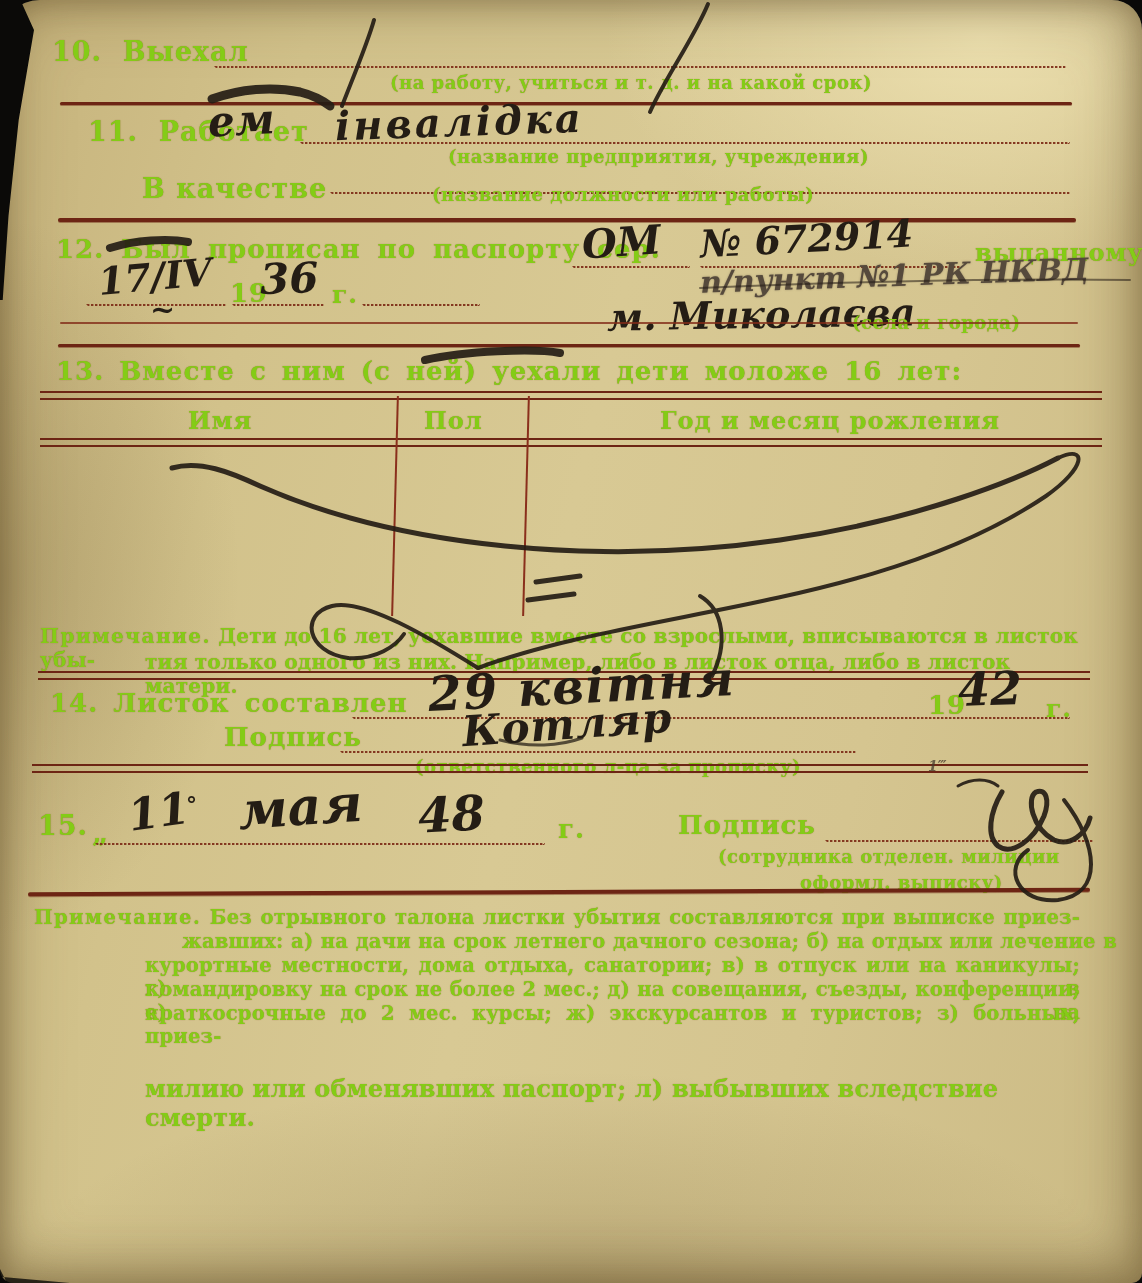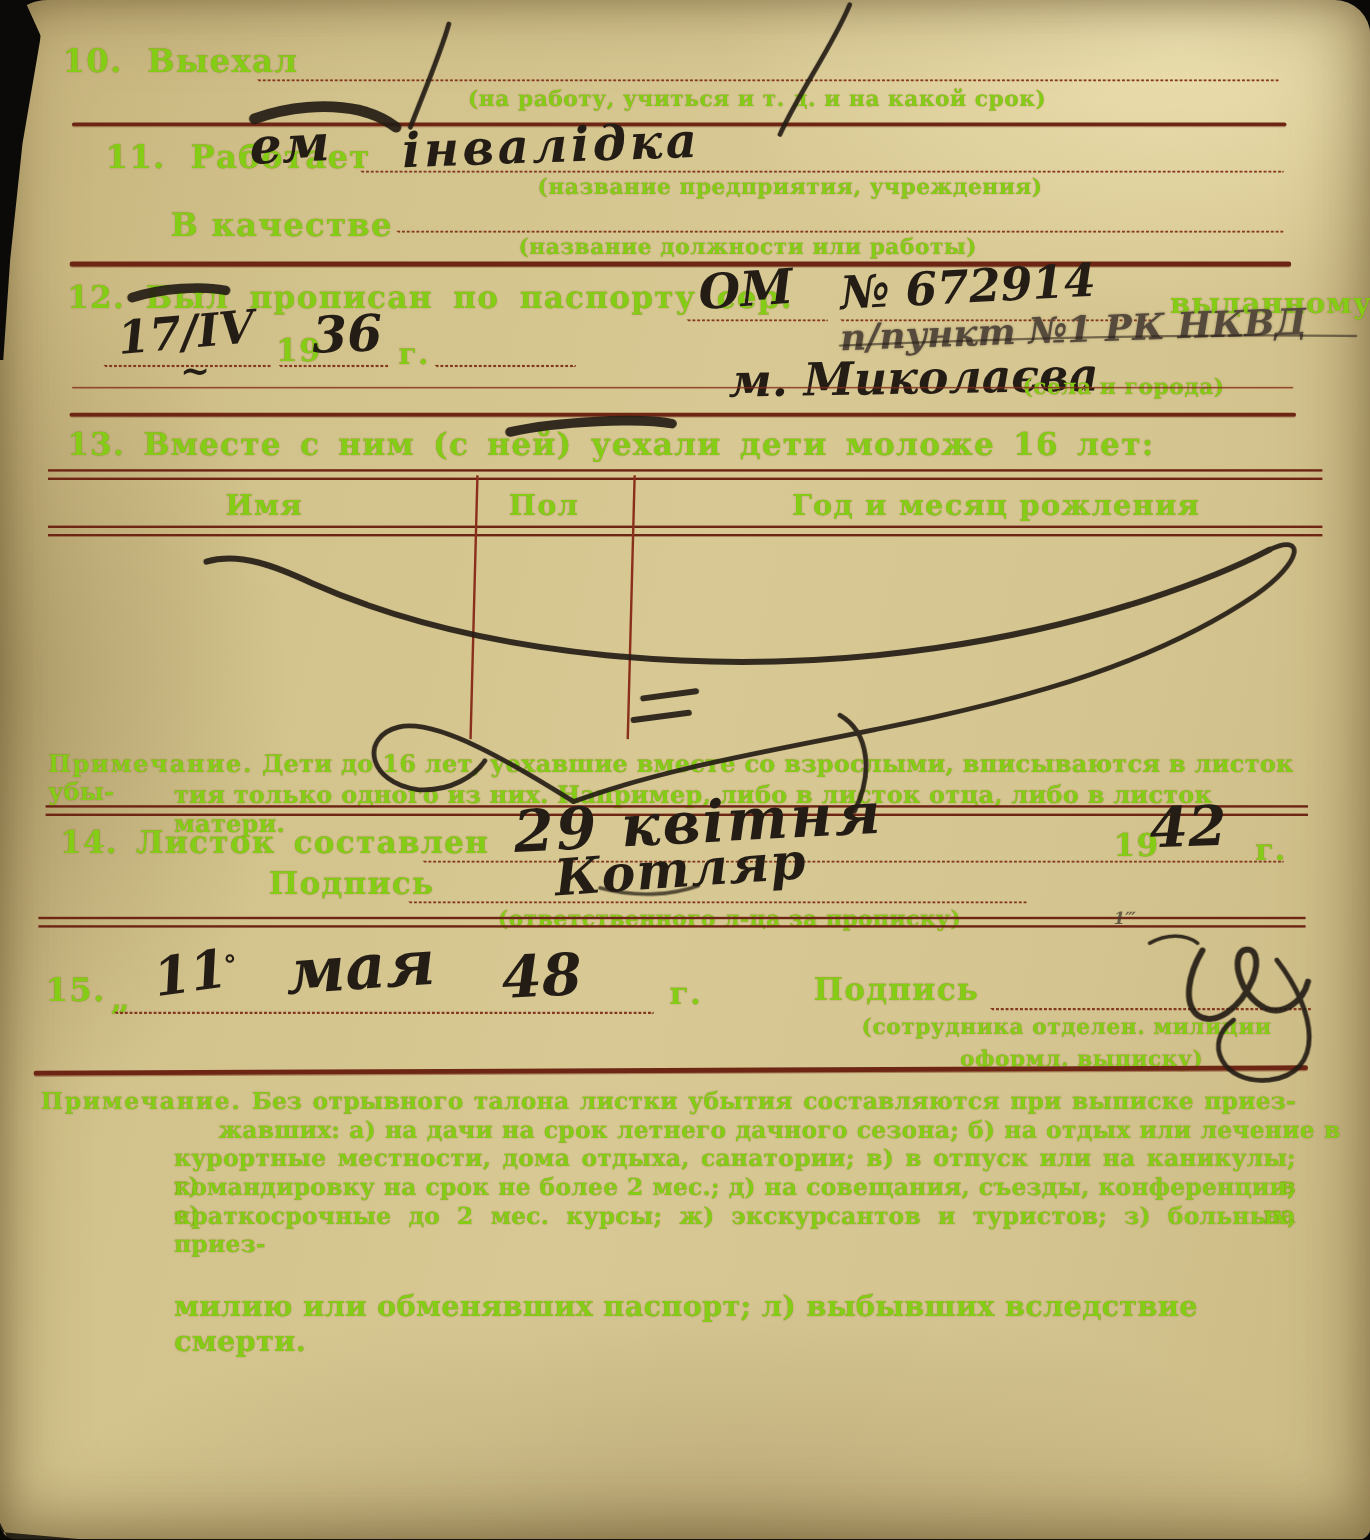--- a/index.html
+++ b/index.html
@@ -52,21 +52,21 @@
   <div class="pr" style="left:88px;top:116px;font-size:27px;">
     <span>11.</span>&nbsp;
     <span>Работает</span>
   </div>
   <div class="hand" style="left:208px;top:96px;font-size:42px;transform:rotate(-3deg);">ем</div>
   <div class="hand" style="left:335px;top:98px;font-size:40px;transform:rotate(-2deg);letter-spacing:3px;">інвалідка</div>
   <div class="rule" style="left:300px;top:142px;width:770px;"></div>
   <div class="pr hint" style="left:448px;top:146px;">(название предприятия, учреждения)</div>
   <div class="pr" style="left:142px;top:173px;font-size:27px;">В качестве</div>
   <div class="rule" style="left:330px;top:192px;width:740px;"></div>
-  <div class="pr hint" style="left:432px;top:184px;margin-top:12px;">(название должности или работы)</div>
+  <div class="pr hint" style="left:432px;top:184px;">(название должности или работы)</div>
   <div class="sep" style="left:58px;top:218px;width:1018px;height:4px;"></div>
 
   <div class="pr" style="left:56px;top:234px;font-size:26px;word-spacing:7px;">
     <span>12.</span>
     <span>Был</span>
     <span>прописан по паспорту сер.</span>
   </div>
   <div class="hand" style="left:582px;top:218px;font-size:40px;transform:rotate(-4deg);">ОМ</div>
   <div class="rule" style="left:572px;top:266px;width:118px;"></div>
   <div class="hand" style="left:700px;top:216px;font-size:38px;transform:rotate(-3deg);">№ 672914</div>

